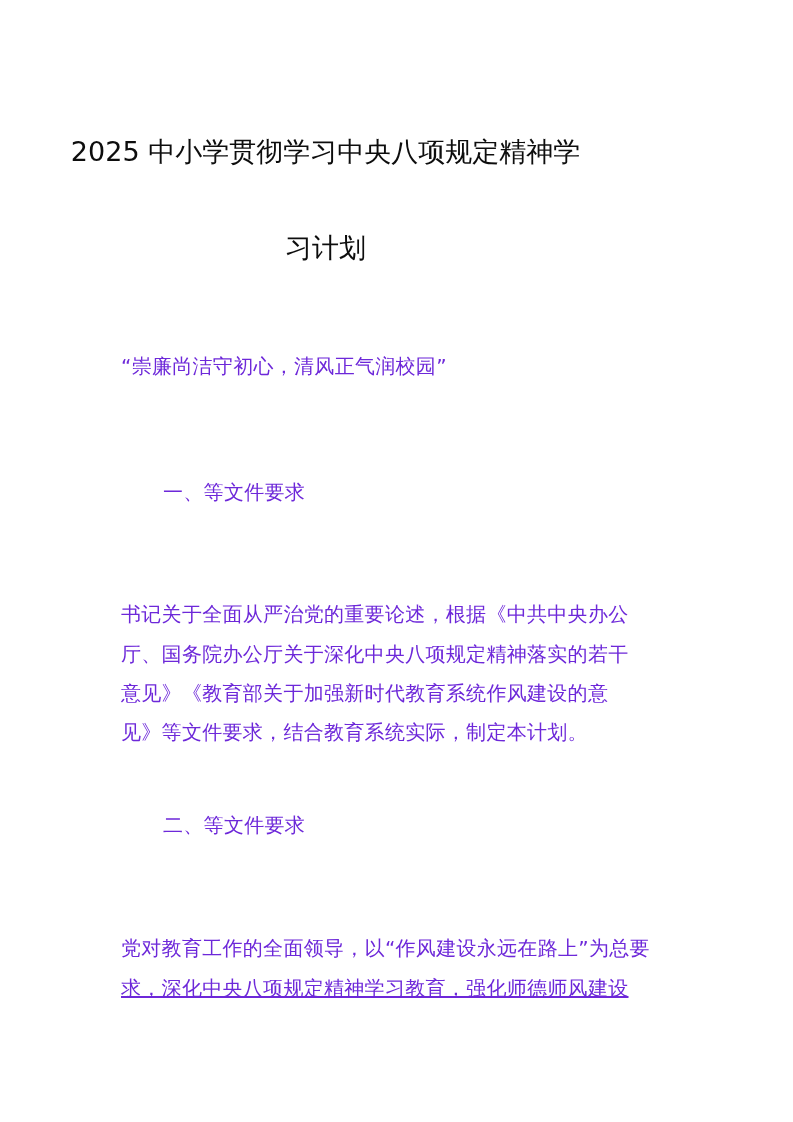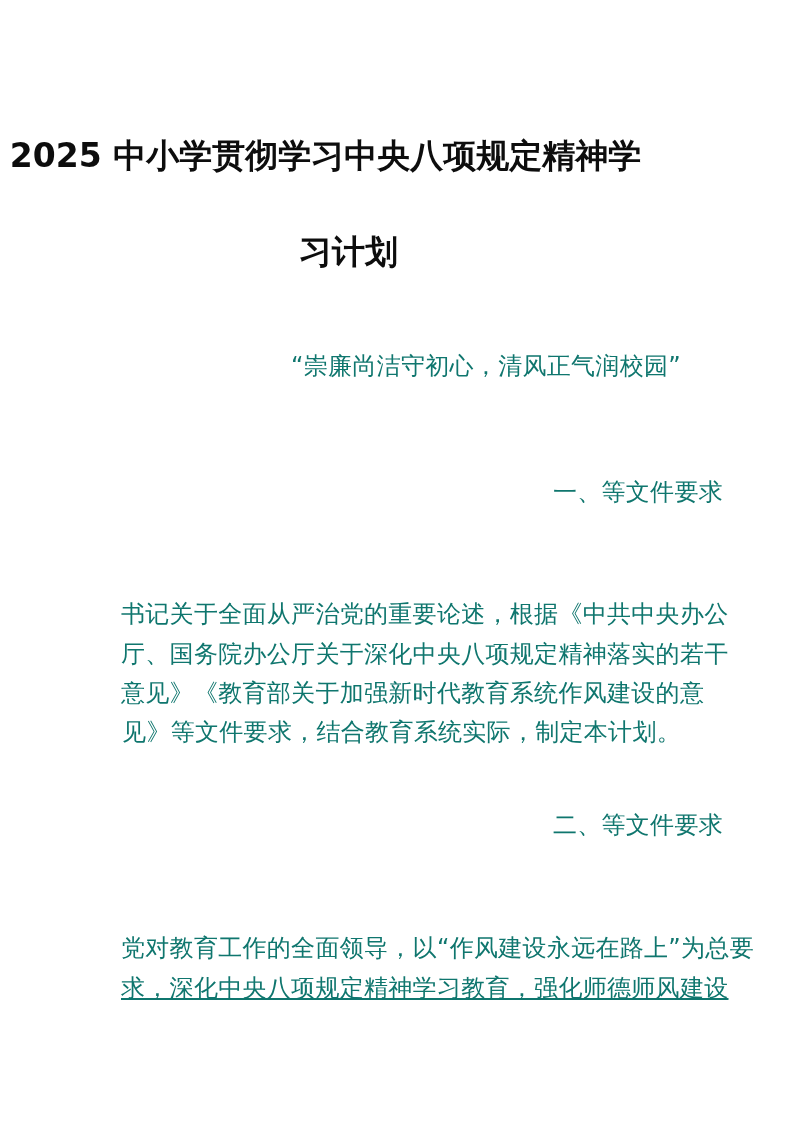--- a/index.html
+++ b/index.html
@@ -4,39 +4,38 @@
   <style>
     html, body { margin: 0; padding: 0; background: #ffffff; }
     body {
       width: 793px; height: 1122px; position: relative; overflow: hidden;
       font-family: "DejaVu Sans", "Liberation Sans", sans-serif;
       color: #111111;
     }
     .page { position: absolute; left: 0; top: 0; width: 793px; height: 1122px; background: #fff; }
     .title-line {
       position: absolute; left: 0; width: 651px; text-align: center;
-      font-size: 33px; font-weight: bold; letter-spacing: 0px; color: #0d0d0d;
+      font-size: 27px; font-weight: normal; letter-spacing: 0px; color: #0d0d0d;
       white-space: nowrap;
     }
     .line {
       position: absolute; left: 121px; width: 560px;
-      font-size: 24px; line-height: 28px; white-space: nowrap; color: #0f766e;
+      font-size: 20px; line-height: 28px; white-space: nowrap; color: #6d28d9;
       letter-spacing: 0.3px;
-      text-align: right;
     }
     .indent { left: 163px; }
     .heading { left: 163px; }
   </style>
 </head>
 <body>
 
 <div class="page">
 
   <div class="title-line" style="top:134px;">2025 中小学贯彻学习中央八项规定精神学</div>
-  <div class="title-line" style="top:230px;padding-left:23px;">习计划</div>
+  <div class="title-line" style="top:230px;">习计划</div>
 
   <div class="line" style="top:352px;">“崇廉尚洁守初心，清风正气润校园”</div>
 
   <div class="line heading" style="top:478px;">一、等文件要求</div>
 
   <div class="line" style="top:600px;">书记关于全面从严治党的重要论述，根据《中共中央办公</div>
   <div class="line" style="top:640px;">厅、国务院办公厅关于深化中央八项规定精神落实的若干</div>
   <div class="line" style="top:718px;">见》等文件要求，结合教育系统实际，制定本计划。</div>
   <div class="line" style="top:679px;">意见》《教育部关于加强新时代教育系统作风建设的意</div>
 

